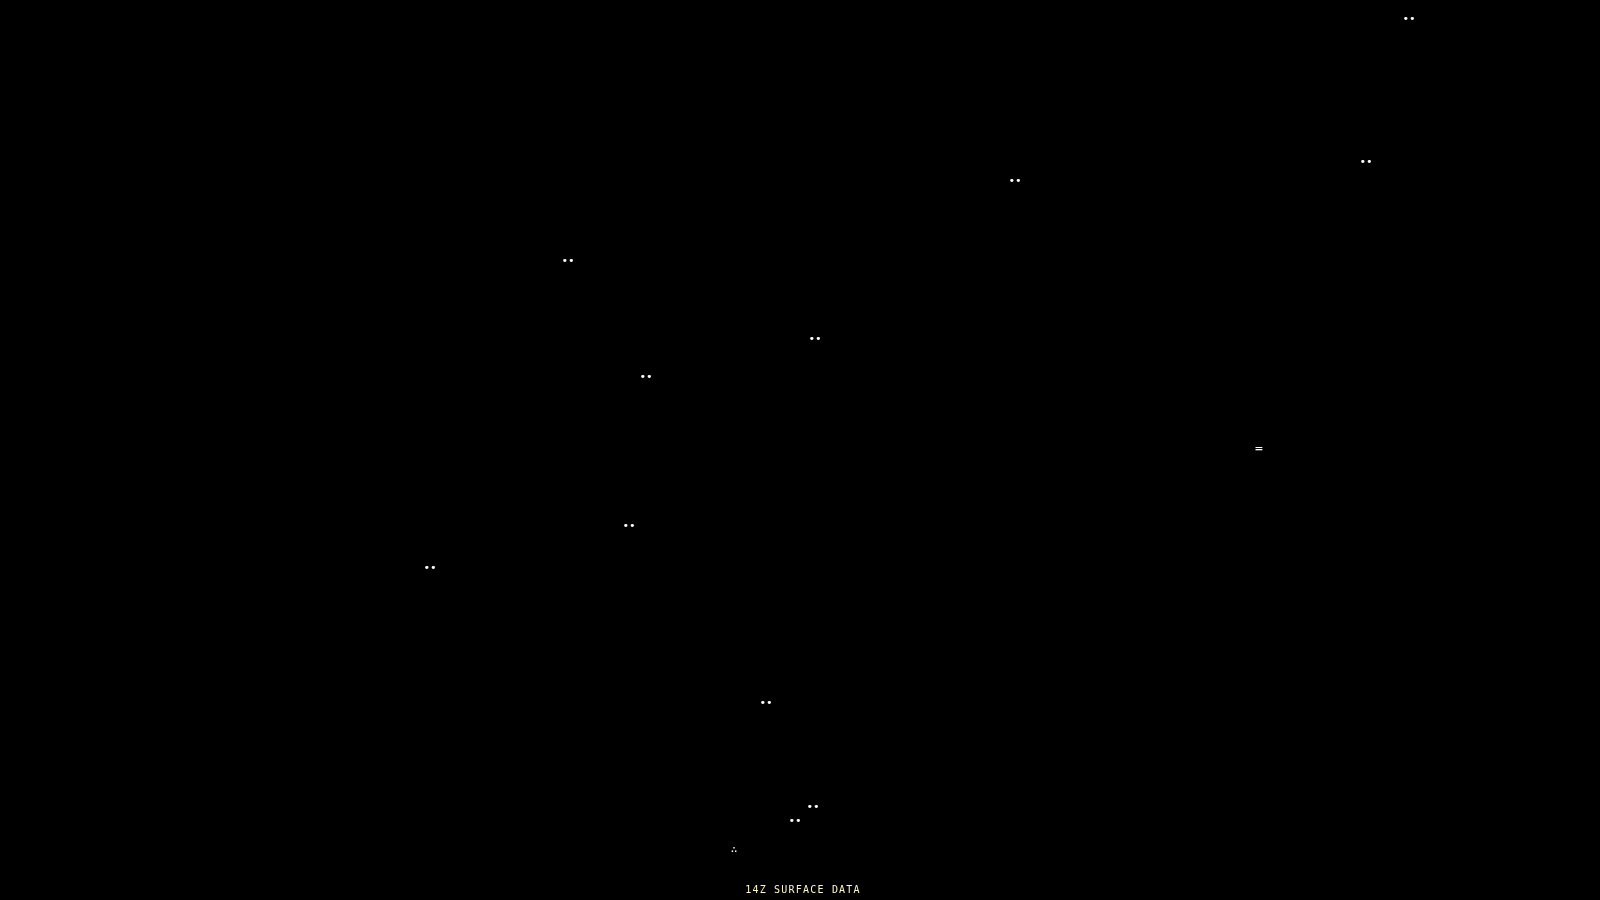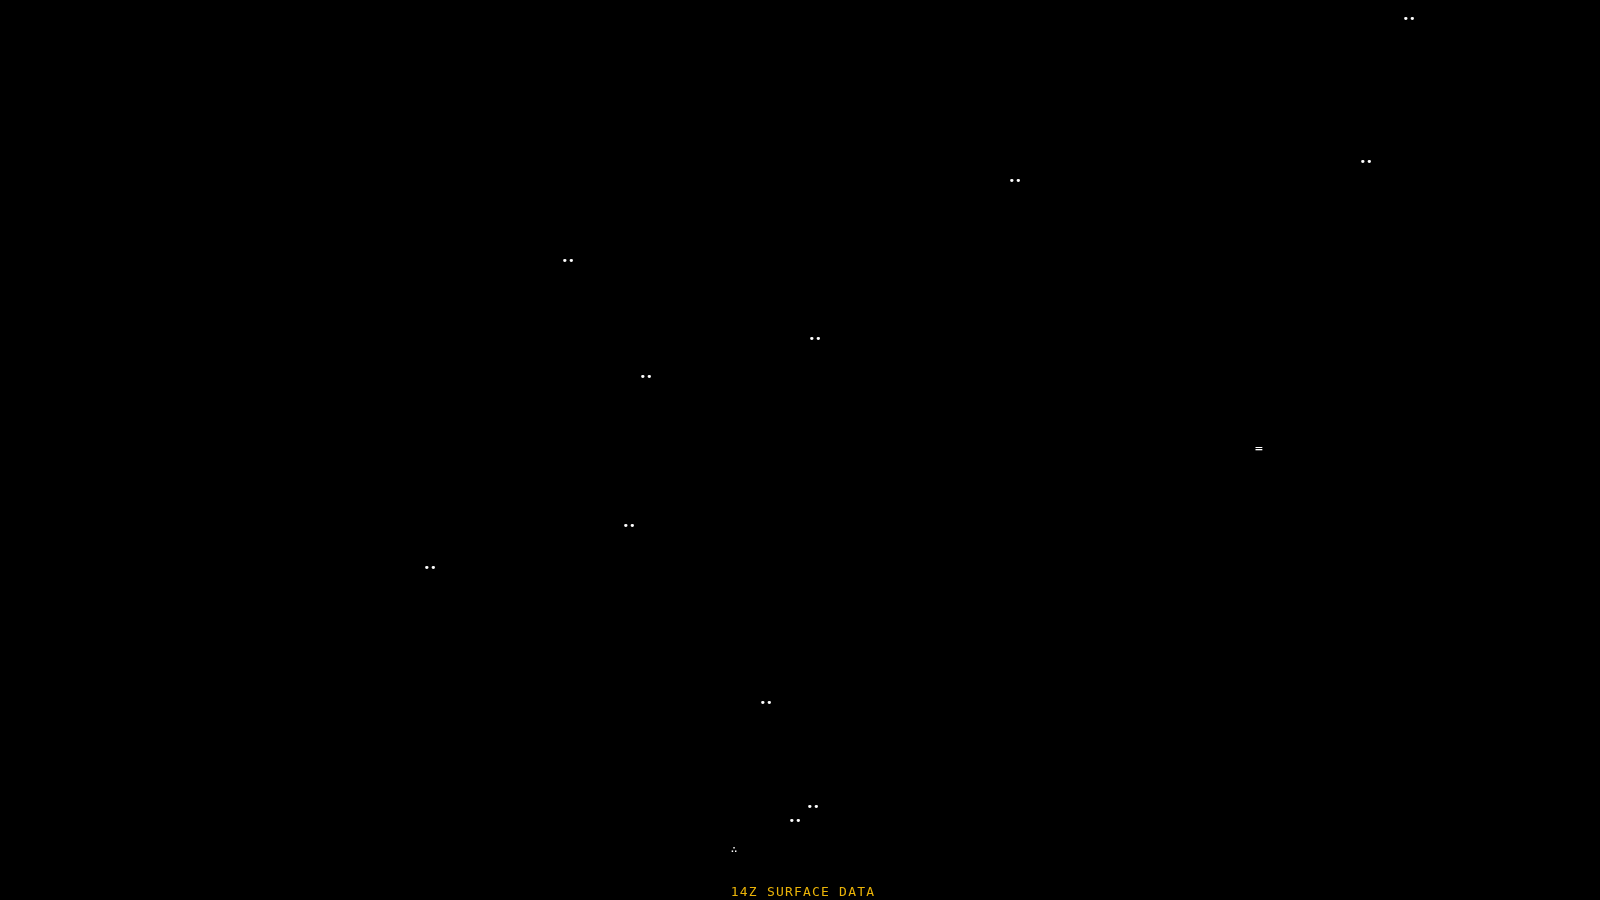--- a/index.html
+++ b/index.html
@@ -31,23 +31,23 @@
     font-family: "DejaVu Sans Mono", "Liberation Mono", monospace;
     font-size: 13px;
     line-height: 13px;
     white-space: pre;
     transform: translate(-50%, -50%);
   }
   #caption {
     position: absolute;
     left: 50%;
     transform: translateX(-50%);
-    color: #eab308;
+    color: #fef9c3;
     font-family: "DejaVu Sans Mono", "Liberation Mono", monospace;
-    font-size: 13px;
+    font-size: 10px;
     letter-spacing: 1.2px;
     white-space: pre;
   }
 </style>
 </head>
 <body>
 
 <div id="screen">
 
   <div id="caption" style="top: 884px; left: 803px;">14Z SURFACE DATA</div>

